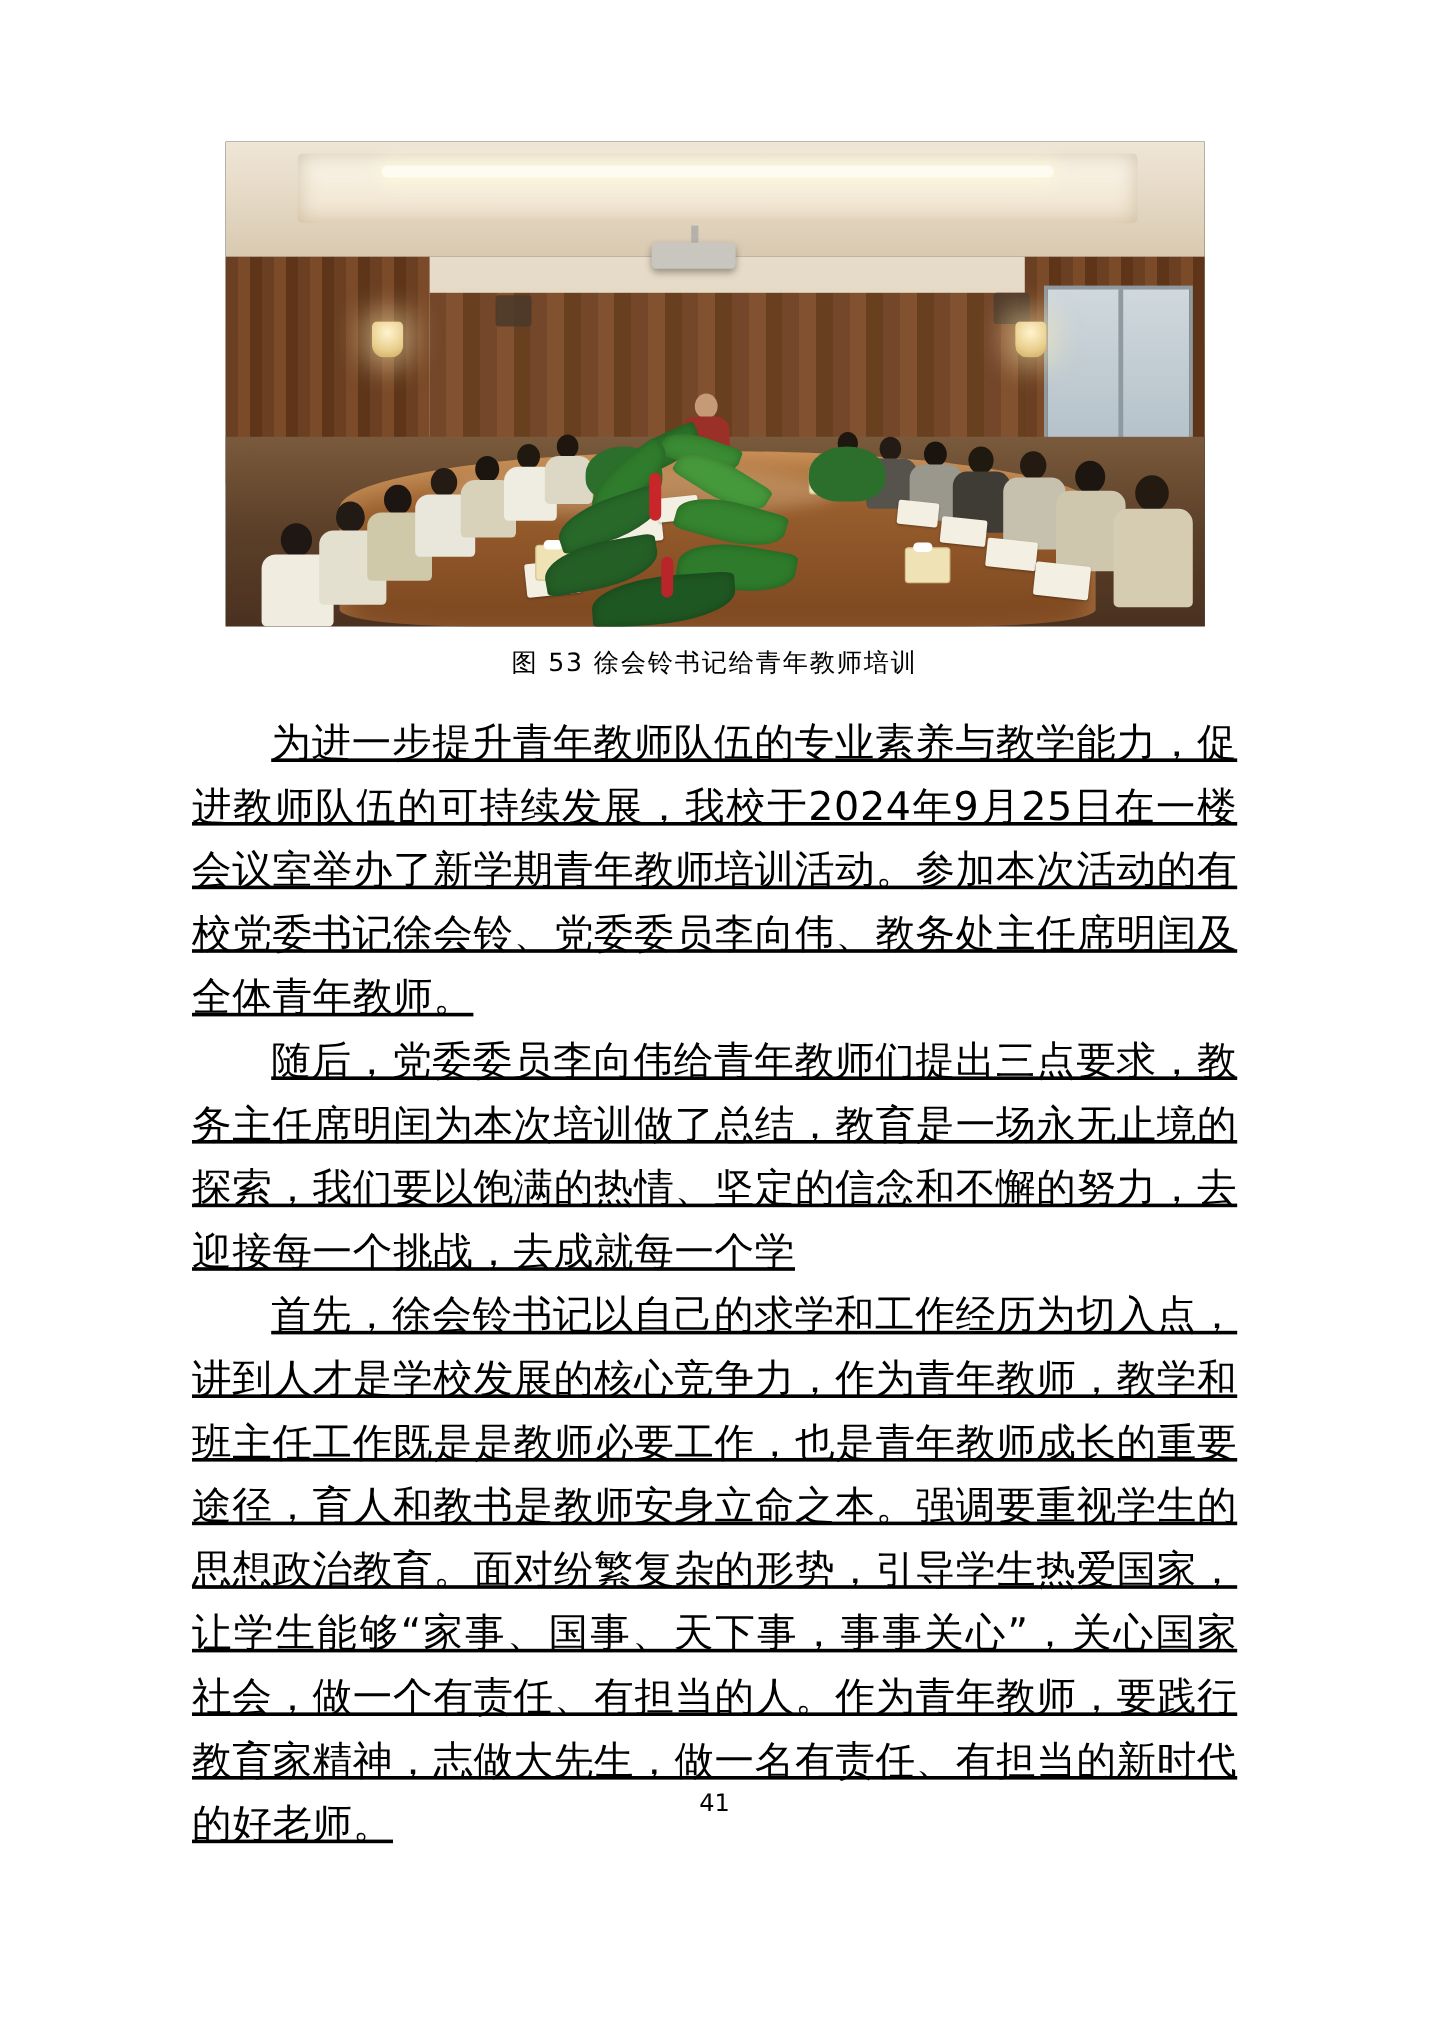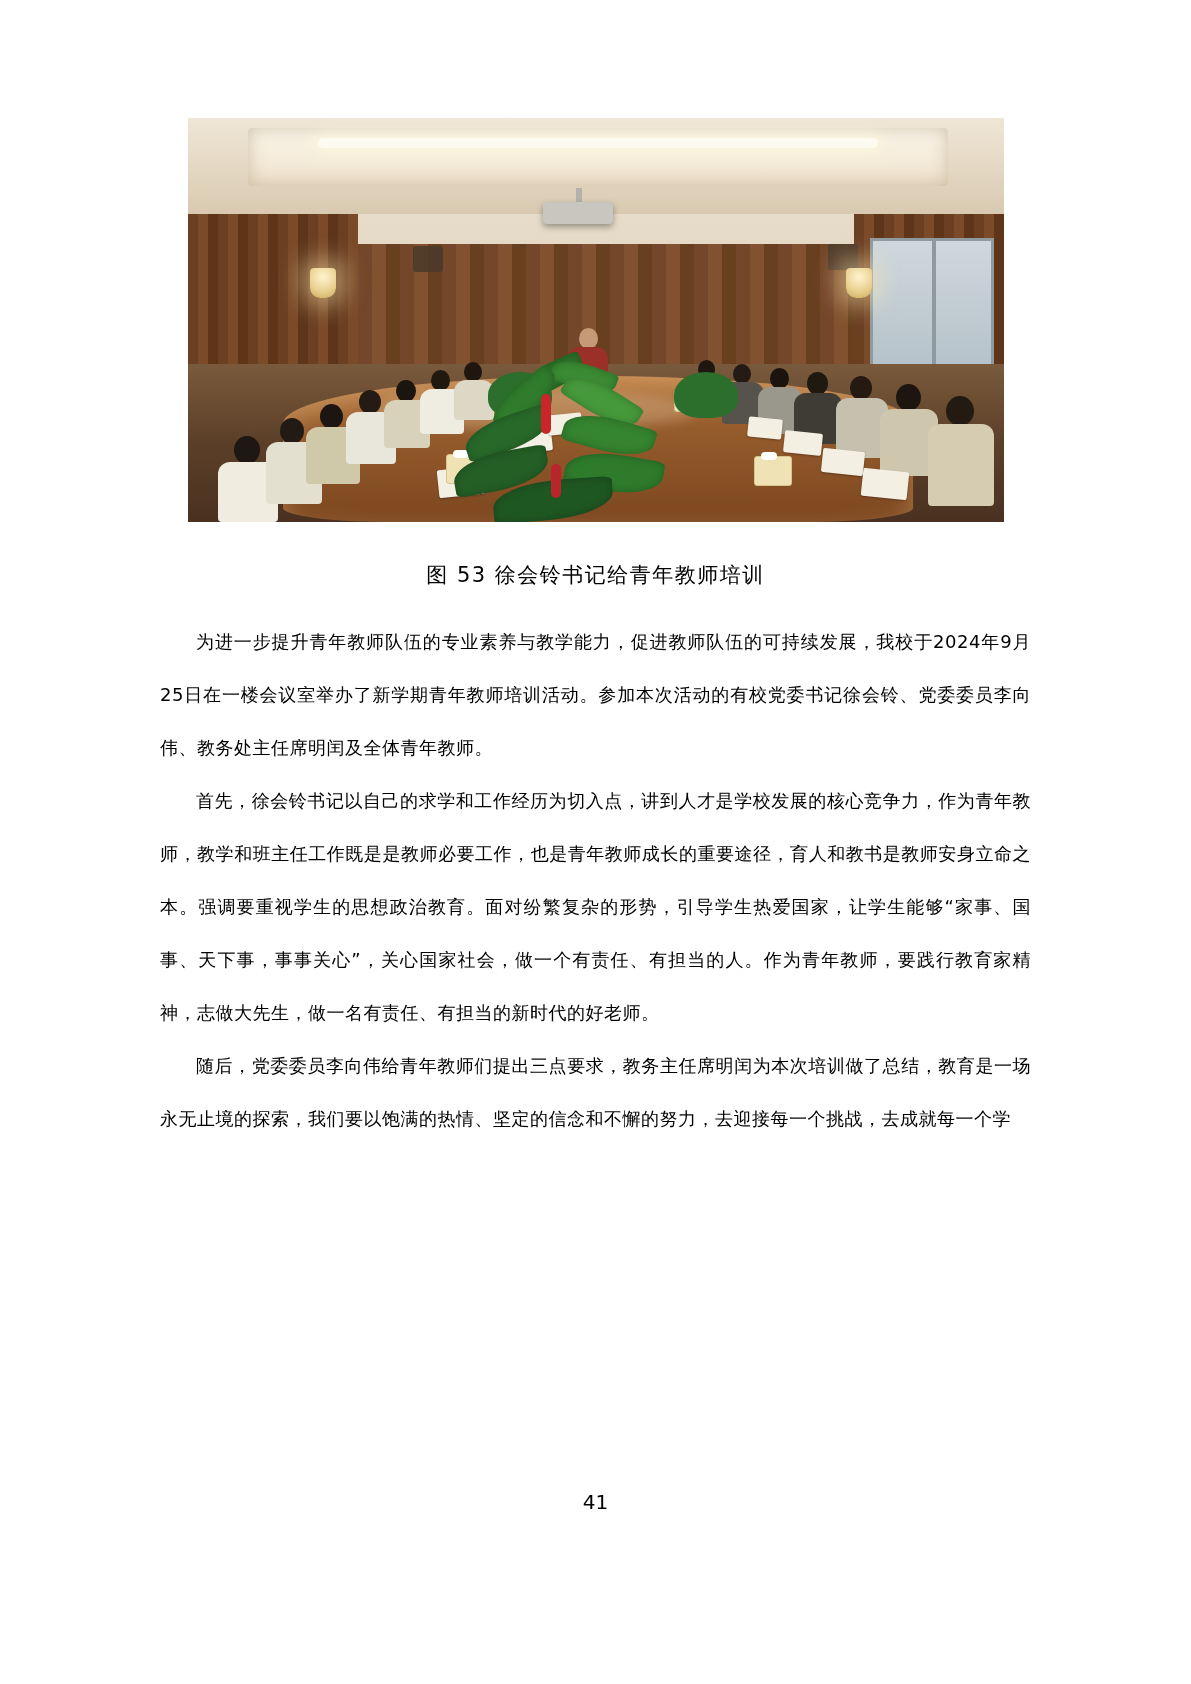--- a/index.html
+++ b/index.html
@@ -145,41 +145,42 @@
   .sp-body { position: absolute; left: 2px; top: 19px; width: 40px; height: 40px; background: #9a3028; border-radius: 12px 12px 6px 6px; }
   .person { position: absolute; }
   .p-head { position: absolute; border-radius: 50%; }
   .p-body { position: absolute; border-radius: 12px 12px 4px 4px; }
   .paper { position: absolute; background: #f3efe3; border-radius: 2px; transform: rotate(-6deg); box-shadow: 0 1px 2px rgba(0,0,0,.3); }
   .tissue { position: absolute; background: #efe2b4; border-radius: 3px; border: 1px solid #d9c48d; }
   .tissue:after { content:""; position:absolute; left: 6px; top: -5px; width: 16px; height: 8px; background:#fff; border-radius: 4px;}
 
   
   .caption {
-    margin-top: 39px;
+    margin-top: 16px;
     font-size: 21px;
     letter-spacing: 1.5px;
     font-family: "DejaVu Sans", "Liberation Sans", sans-serif;
     color: #000;
     text-align: center;
   }
 
   
   .body-text {
     margin-top: 26px;
   }
   .para {
-    font-size: 18px;
+    font-size: 33px;
     line-height: 53px;
     text-align: justify;
     text-justify: inter-ideograph;
     text-indent: 2em;
     letter-spacing: 0.5px;
     font-family: "DejaVu Sans", "Liberation Sans", sans-serif;
     margin: 0;
+    text-decoration: underline;
   }
   .page-number {
     position: absolute;
     left: 0; right: 0;
     top: 1372px;
     text-align: center;
     font-size: 20px;
     font-family: "DejaVu Sans", "Liberation Sans", sans-serif;
   }
 </style>
@@ -303,18 +304,18 @@
         <div style="position:absolute; left:108px; top:26px; width:10px; height:40px; background:#c9262a; border-radius:5px;"></div>
         <div style="position:absolute; left:118px; top:96px; width:10px; height:34px; background:#b8252a; border-radius:5px;"></div>
       </div>
     </div>
 
     <div class="caption">图 53  徐会铃书记给青年教师培训</div>
   </div>
 
   <div class="body-text">
     <p class="para">为进一步提升青年教师队伍的专业素养与教学能力，促进教师队伍的可持续发展，我校于2024年9月25日在一楼会议室举办了新学期青年教师培训活动。参加本次活动的有校党委书记徐会铃、党委委员李向伟、教务处主任席明闰及全体青年教师。</p>
+    <p class="para">随后，党委委员李向伟给青年教师们提出三点要求，教务主任席明闰为本次培训做了总结，教育是一场永无止境的探索，我们要以饱满的热情、坚定的信念和不懈的努力，去迎接每一个挑战，去成就每一个学</p>
     <p class="para">首先，徐会铃书记以自己的求学和工作经历为切入点，讲到人才是学校发展的核心竞争力，作为青年教师，教学和班主任工作既是是教师必要工作，也是青年教师成长的重要途径，育人和教书是教师安身立命之本。强调要重视学生的思想政治教育。面对纷繁复杂的形势，引导学生热爱国家，让学生能够“家事、国事、天下事，事事关心”，关心国家社会，做一个有责任、有担当的人。作为青年教师，要践行教育家精神，志做大先生，做一名有责任、有担当的新时代的好老师。</p>
-    <p class="para">随后，党委委员李向伟给青年教师们提出三点要求，教务主任席明闰为本次培训做了总结，教育是一场永无止境的探索，我们要以饱满的热情、坚定的信念和不懈的努力，去迎接每一个挑战，去成就每一个学</p>
   </div>
 
   <div class="page-number">41</div>
 </div>
 
 </body></html>

